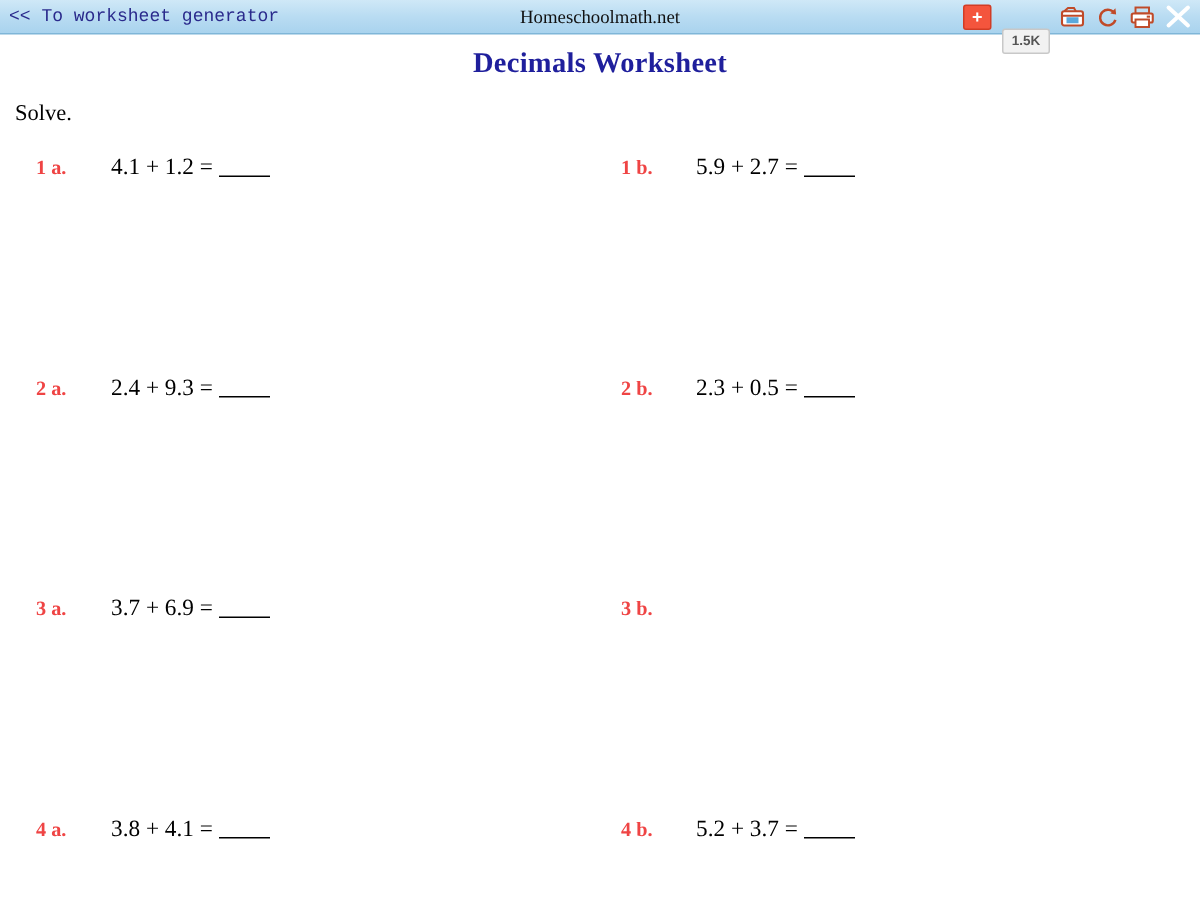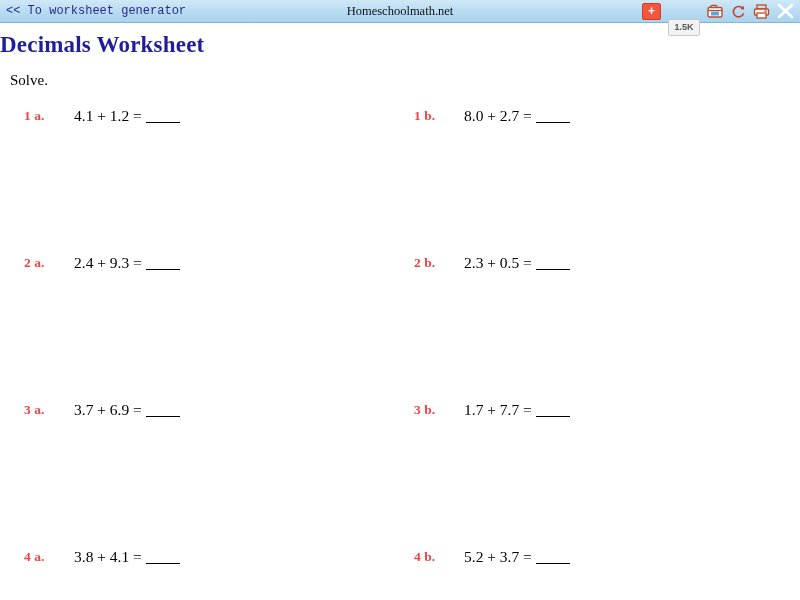--- a/index.html
+++ b/index.html
@@ -85,23 +85,24 @@
     line-height: 0;
   }
   .tb-icon svg { display: block; }
 
   
   .sheet {
     position: relative;
     padding: 0;
   }
   .title {
+    text-align: center;
     color: #1f1f9c;
     font-weight: bold;
-    font-size: 23px;
+    font-size: 19px;
     margin-top: 9px;
     letter-spacing: 0.2px;
   }
   .instruction {
     margin-top: 14px;
     margin-left: 10px;
     font-size: 15px;
     color: #000000;
   }
 
@@ -193,21 +194,21 @@
 
   <div class="problems">
 
     <div class="row">
       <div class="cell left">
         <span class="num">1 a.</span>
         <span class="expr"><span>4.1 + 1.2 =</span><span class="blank"></span></span>
       </div>
       <div class="cell right">
         <span class="num">1 b.</span>
-        <span class="expr"><span>8.0 + 2.7 =</span><span class="blank"></span></span>
+        <span class="expr"><span>5.9 + 2.7 =</span><span class="blank"></span></span>
       </div>
     </div>
 
     <div class="row">
       <div class="cell left">
         <span class="num">2 a.</span>
         <span class="expr"><span>2.4 + 9.3 =</span><span class="blank"></span></span>
       </div>
       <div class="cell right">
         <span class="num">2 b.</span>
@@ -215,21 +216,20 @@
       </div>
     </div>
 
     <div class="row">
       <div class="cell left">
         <span class="num">3 a.</span>
         <span class="expr"><span>3.7 + 6.9 =</span><span class="blank"></span></span>
       </div>
       <div class="cell right">
         <span class="num">3 b.</span>
-        <span class="expr"><span>1.7 + 7.7 =</span><span class="blank"></span></span>
       </div>
     </div>
 
     <div class="row">
       <div class="cell left">
         <span class="num">4 a.</span>
         <span class="expr"><span>3.8 + 4.1 =</span><span class="blank"></span></span>
       </div>
       <div class="cell right">
         <span class="num">4 b.</span>

